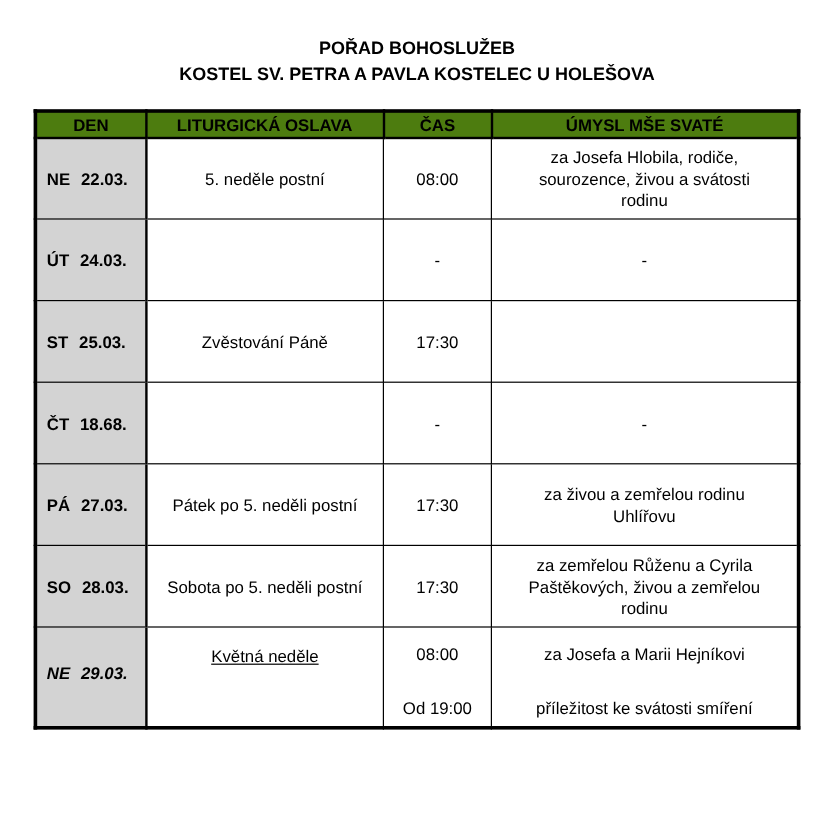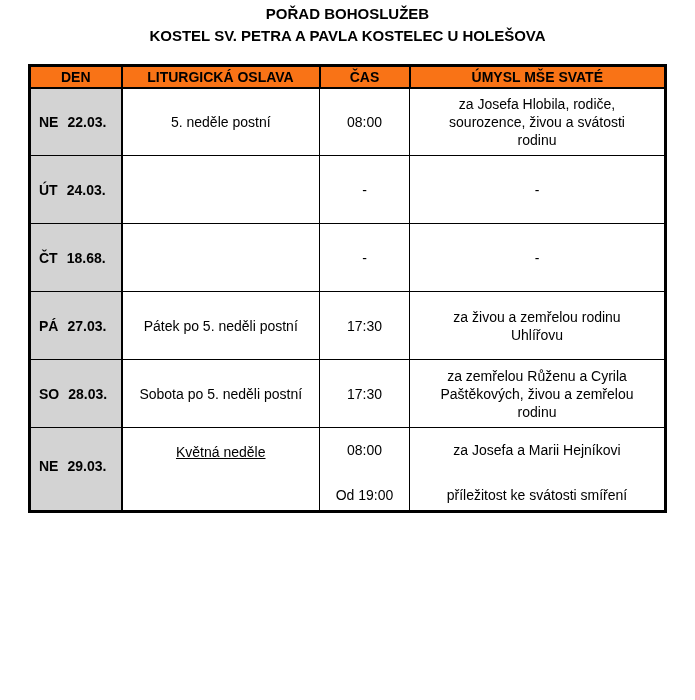--- a/index.html
+++ b/index.html
@@ -3,40 +3,40 @@
 <meta charset="utf-8">
 <style>
   * { box-sizing: border-box; }
   html, body {
     margin: 0; padding: 0;
     width: 695px; height: 700px;
     background: #ffffff;
     color: #000000;
     font-family: "Liberation Sans", sans-serif;
   }
-  .titles { text-align: center; padding-top: 3px; }
+  .titles { text-align: center; padding-top: 30px; }
   .title-main, .title-church {
     font-size: 15px; font-weight: bold; line-height: 22px;
   }
   .title-dates { font-size: 14px; line-height: 22px; }
 
   table.schedule {
     border-collapse: collapse;
     table-layout: fixed;
     width: 636px;
     margin: 17px auto 0 auto;
     border: 3px solid #000;
   }
   col.c-day   { width: 92px; }
   col.c-cel   { width: 198px; }
   col.c-time  { width: 90px; }
   col.c-int   { width: 256px; }
 
   th {
-    background: #f97316;
+    background: #4d7c0f;
     border: 2px solid #000;
     font-size: 14px;
     font-weight: bold;
     height: 22px;
     padding: 1px 2px;
     text-align: center;
   }
   td {
     border: 1px solid #000;
     font-size: 14px;
@@ -49,21 +49,21 @@
   tr.tall     { height: 84px; }
 
   td.day {
     background: #d3d3d3;
     border-right: 2px solid #000;
     font-weight: bold;
     text-align: left;
     padding-left: 8px;
   }
   td.day .day-abbr { margin-right: 9px; }
-  td.day-tall { padding-bottom: 8px; }
+  td.day-tall { padding-bottom: 8px; font-style: italic; }
 
   td.intent { padding: 2px 22px; }
 
   td.cel-top { vertical-align: top; padding-top: 15px; text-decoration: underline; }
 
   .split {
     display: flex;
     flex-direction: column;
     justify-content: space-between;
     height: 78px;
@@ -100,20 +100,26 @@
         <td class="time">08:00</td>
         <td class="intent">za Josefa Hlobila, rodiče, sourozence, živou a svátosti rodinu</td>
       </tr>
       <tr class="body-row">
         <td class="day"><span class="day-abbr">ÚT</span><span class="day-date">24.03.</span></td>
         <td class="cel"></td>
         <td class="time">-</td>
         <td class="intent">-</td>
       </tr>
       <tr class="body-row">
+        <td class="day"><span class="day-abbr">ST</span><span class="day-date">25.03.</span></td>
+        <td class="cel">Zvěstování Páně</td>
+        <td class="time">17:30</td>
+        <td class="intent"></td>
+      </tr>
+      <tr class="body-row">
         <td class="day"><span class="day-abbr">ČT</span><span class="day-date">18.68.</span></td>
         <td class="cel"></td>
         <td class="time">-</td>
         <td class="intent">-</td>
       </tr>
       <tr class="body-row">
         <td class="day"><span class="day-abbr">PÁ</span><span class="day-date">27.03.</span></td>
         <td class="cel">Pátek po 5. neděli postní</td>
         <td class="time">17:30</td>
         <td class="intent">za živou a zemřelou rodinu Uhlířovu</td>

